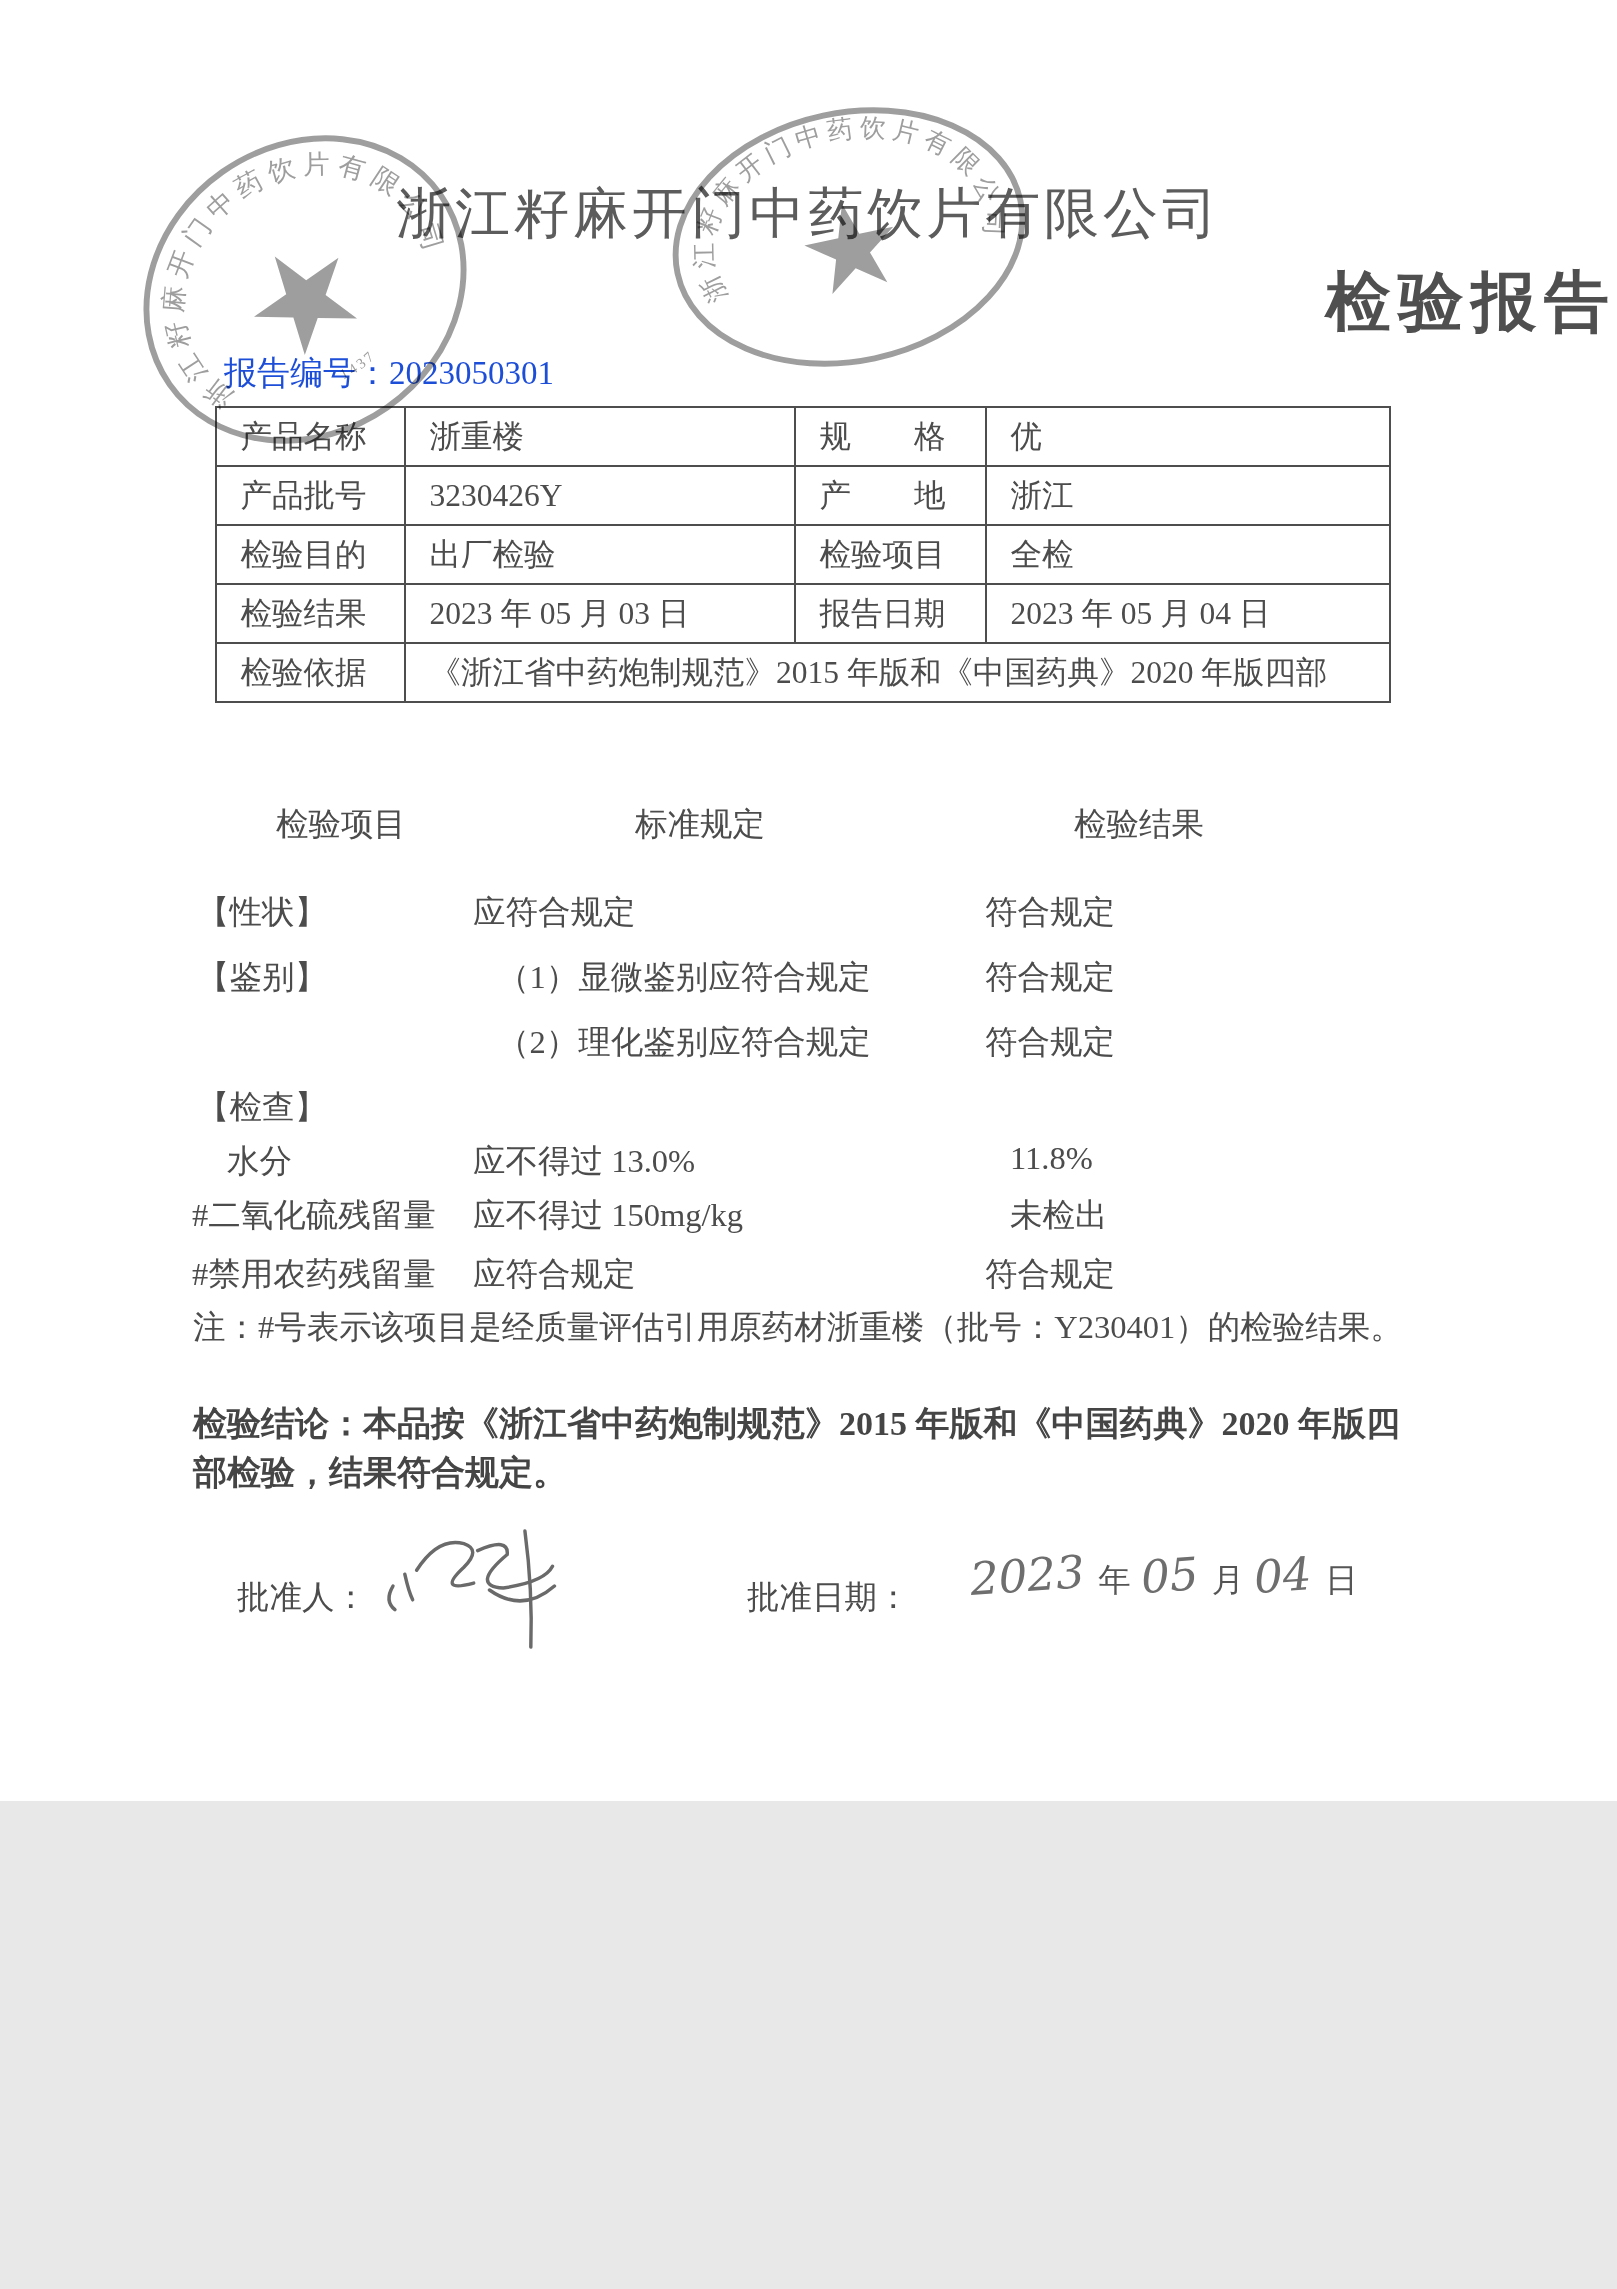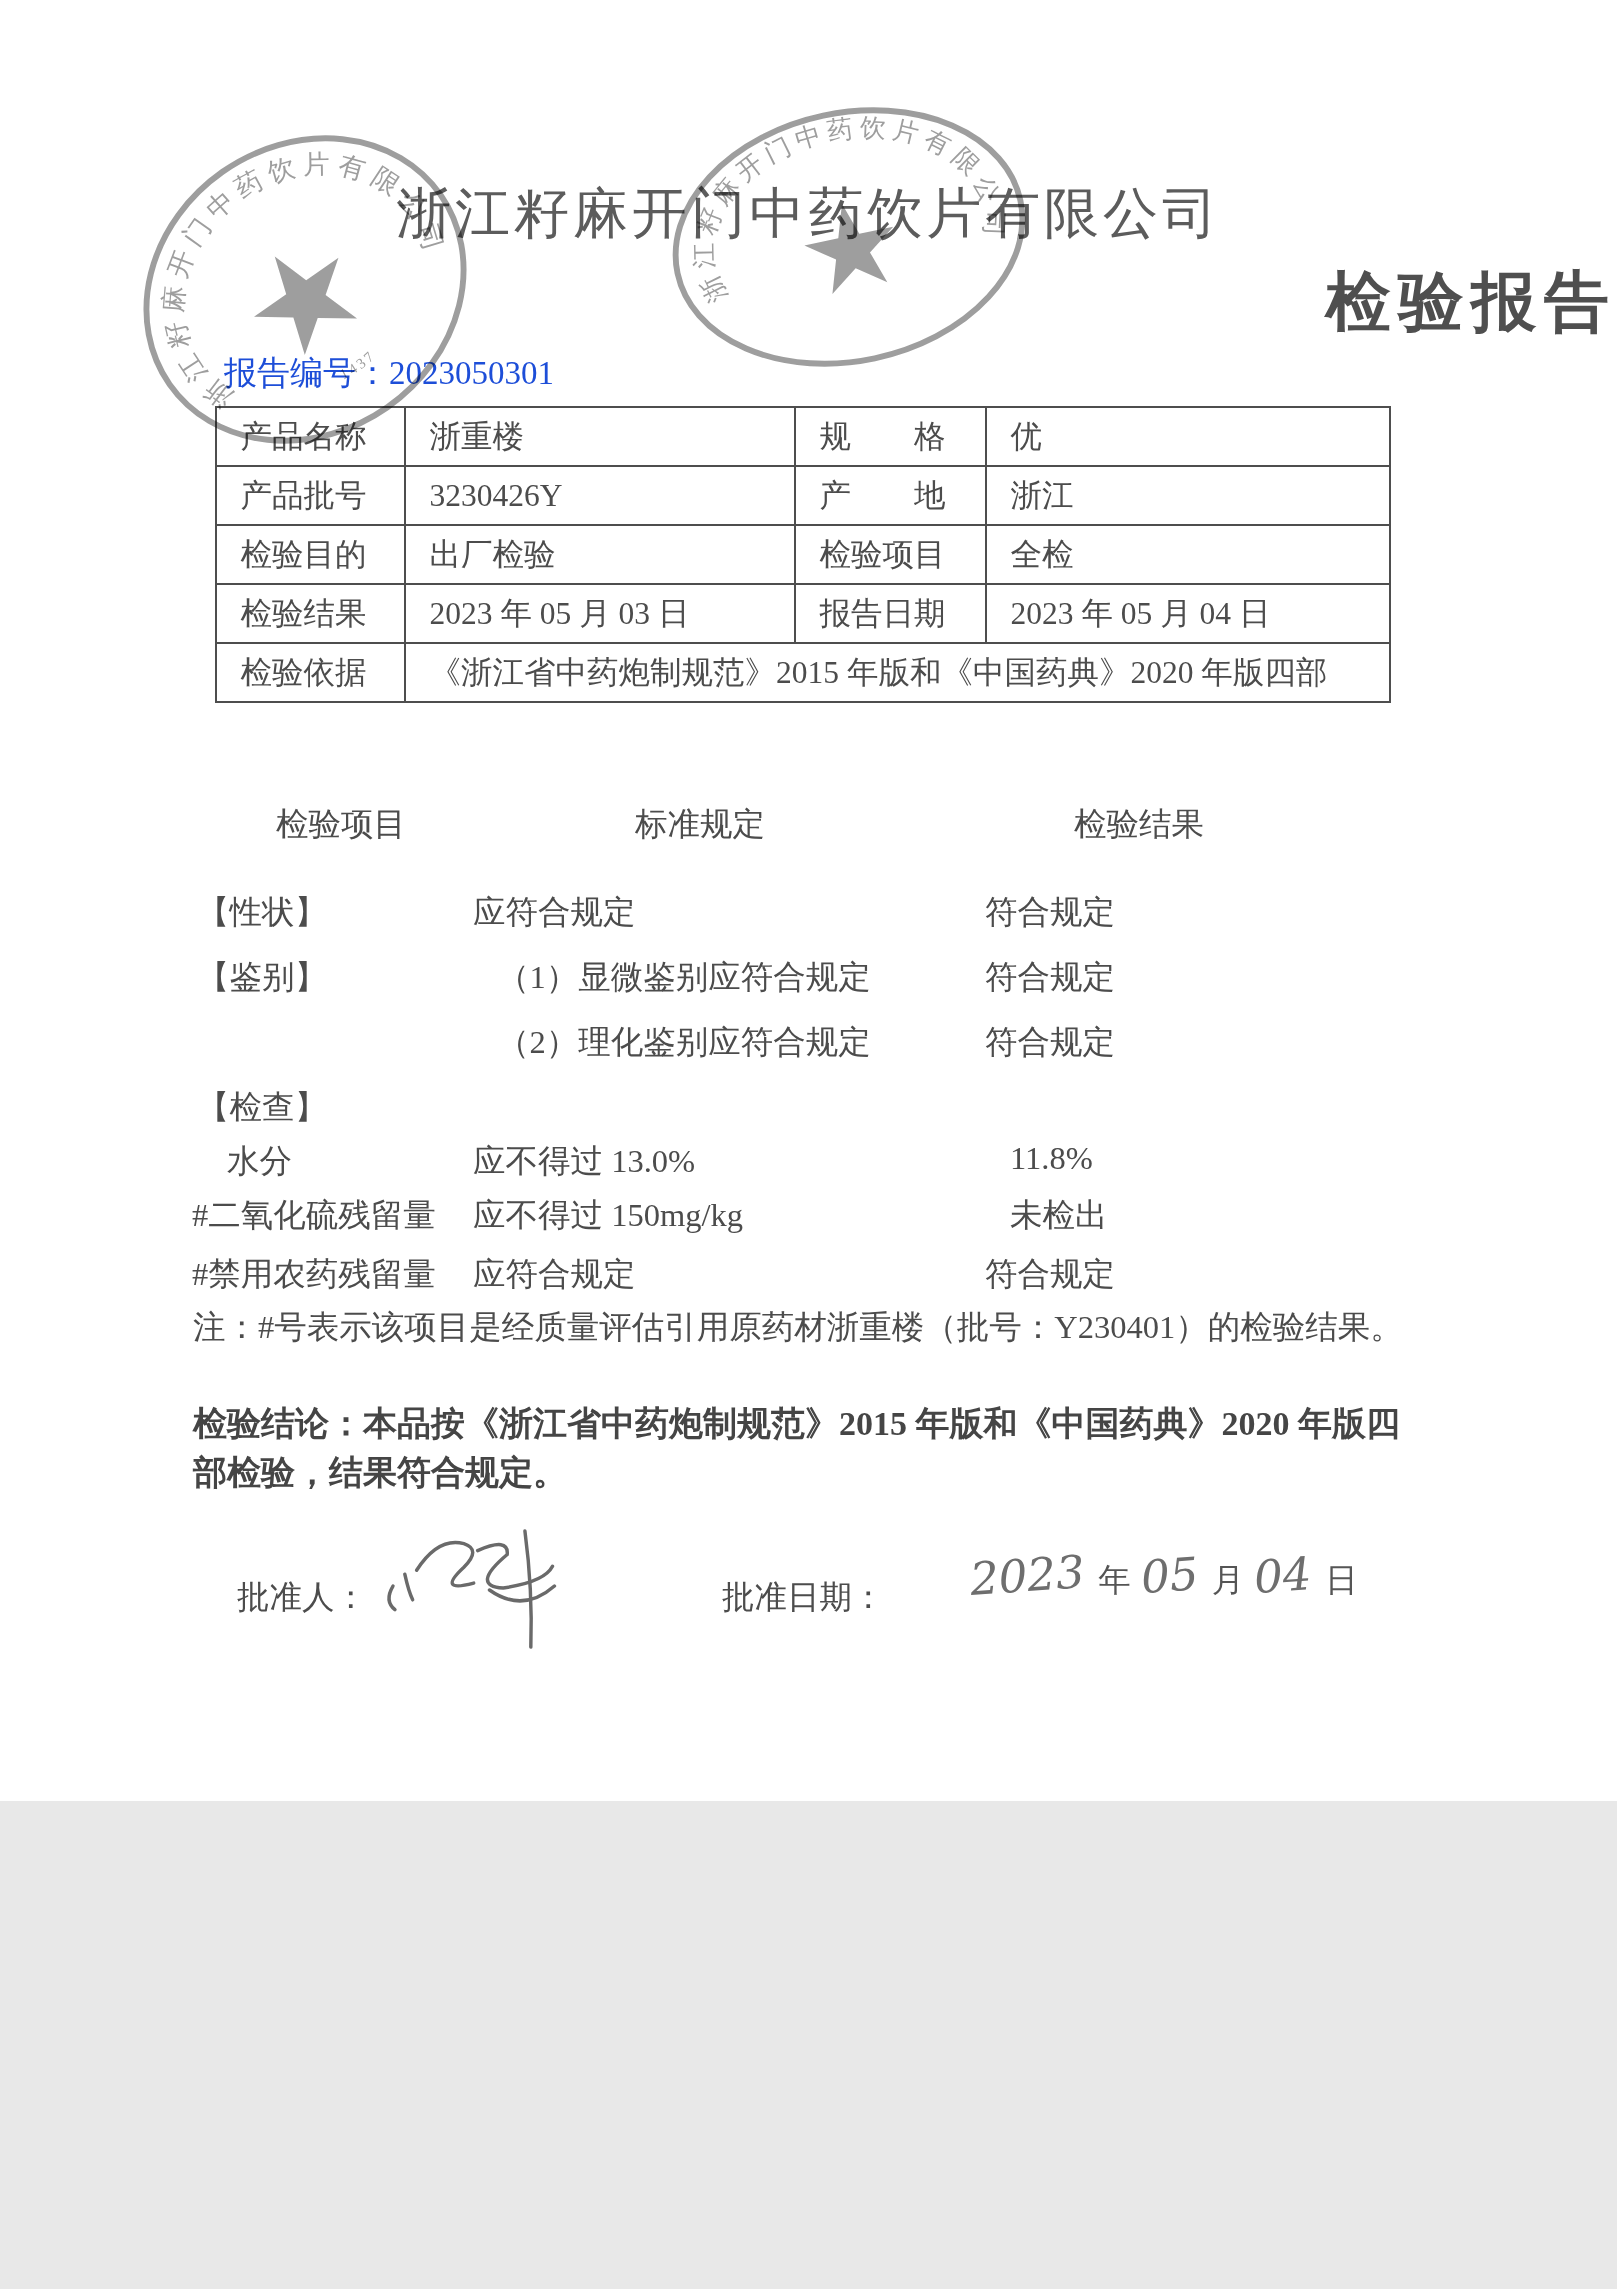--- a/index.html
+++ b/index.html
@@ -152,21 +152,21 @@
     <g fill="none" stroke="#6a6a6a" stroke-width="3.5" stroke-linecap="round">
       <path d="M14,62 q-9,15 2,24"></path>
       <path d="M26,50 q4,18 8,26"></path>
       <path d="M38,46 q22,-34 48,-27 q18,6 0,24 q-28,26 10,16"></path>
       <path d="M100,26 q32,-14 30,4 q-38,32 -4,34 q42,-6 50,-22"></path>
       <path d="M148,6 q8,60 6,118"></path>
       <path d="M112,66 q34,24 66,-4"></path>
     </g>
   </svg>
 
-  <span class="abs appr-label" style="left:722px; top:1576px">批准日期：</span>
+  <span class="abs appr-label" style="left:747px; top:1576px">批准日期：</span>
 
   <div class="abs hand-date">
     <span class="hand">2023</span>
     <span class="date-unit">年</span>
     <span class="hand">05</span>
     <span class="date-unit">月</span>
     <span class="hand">04</span>
     <span class="date-unit">日</span>
   </div>
 

